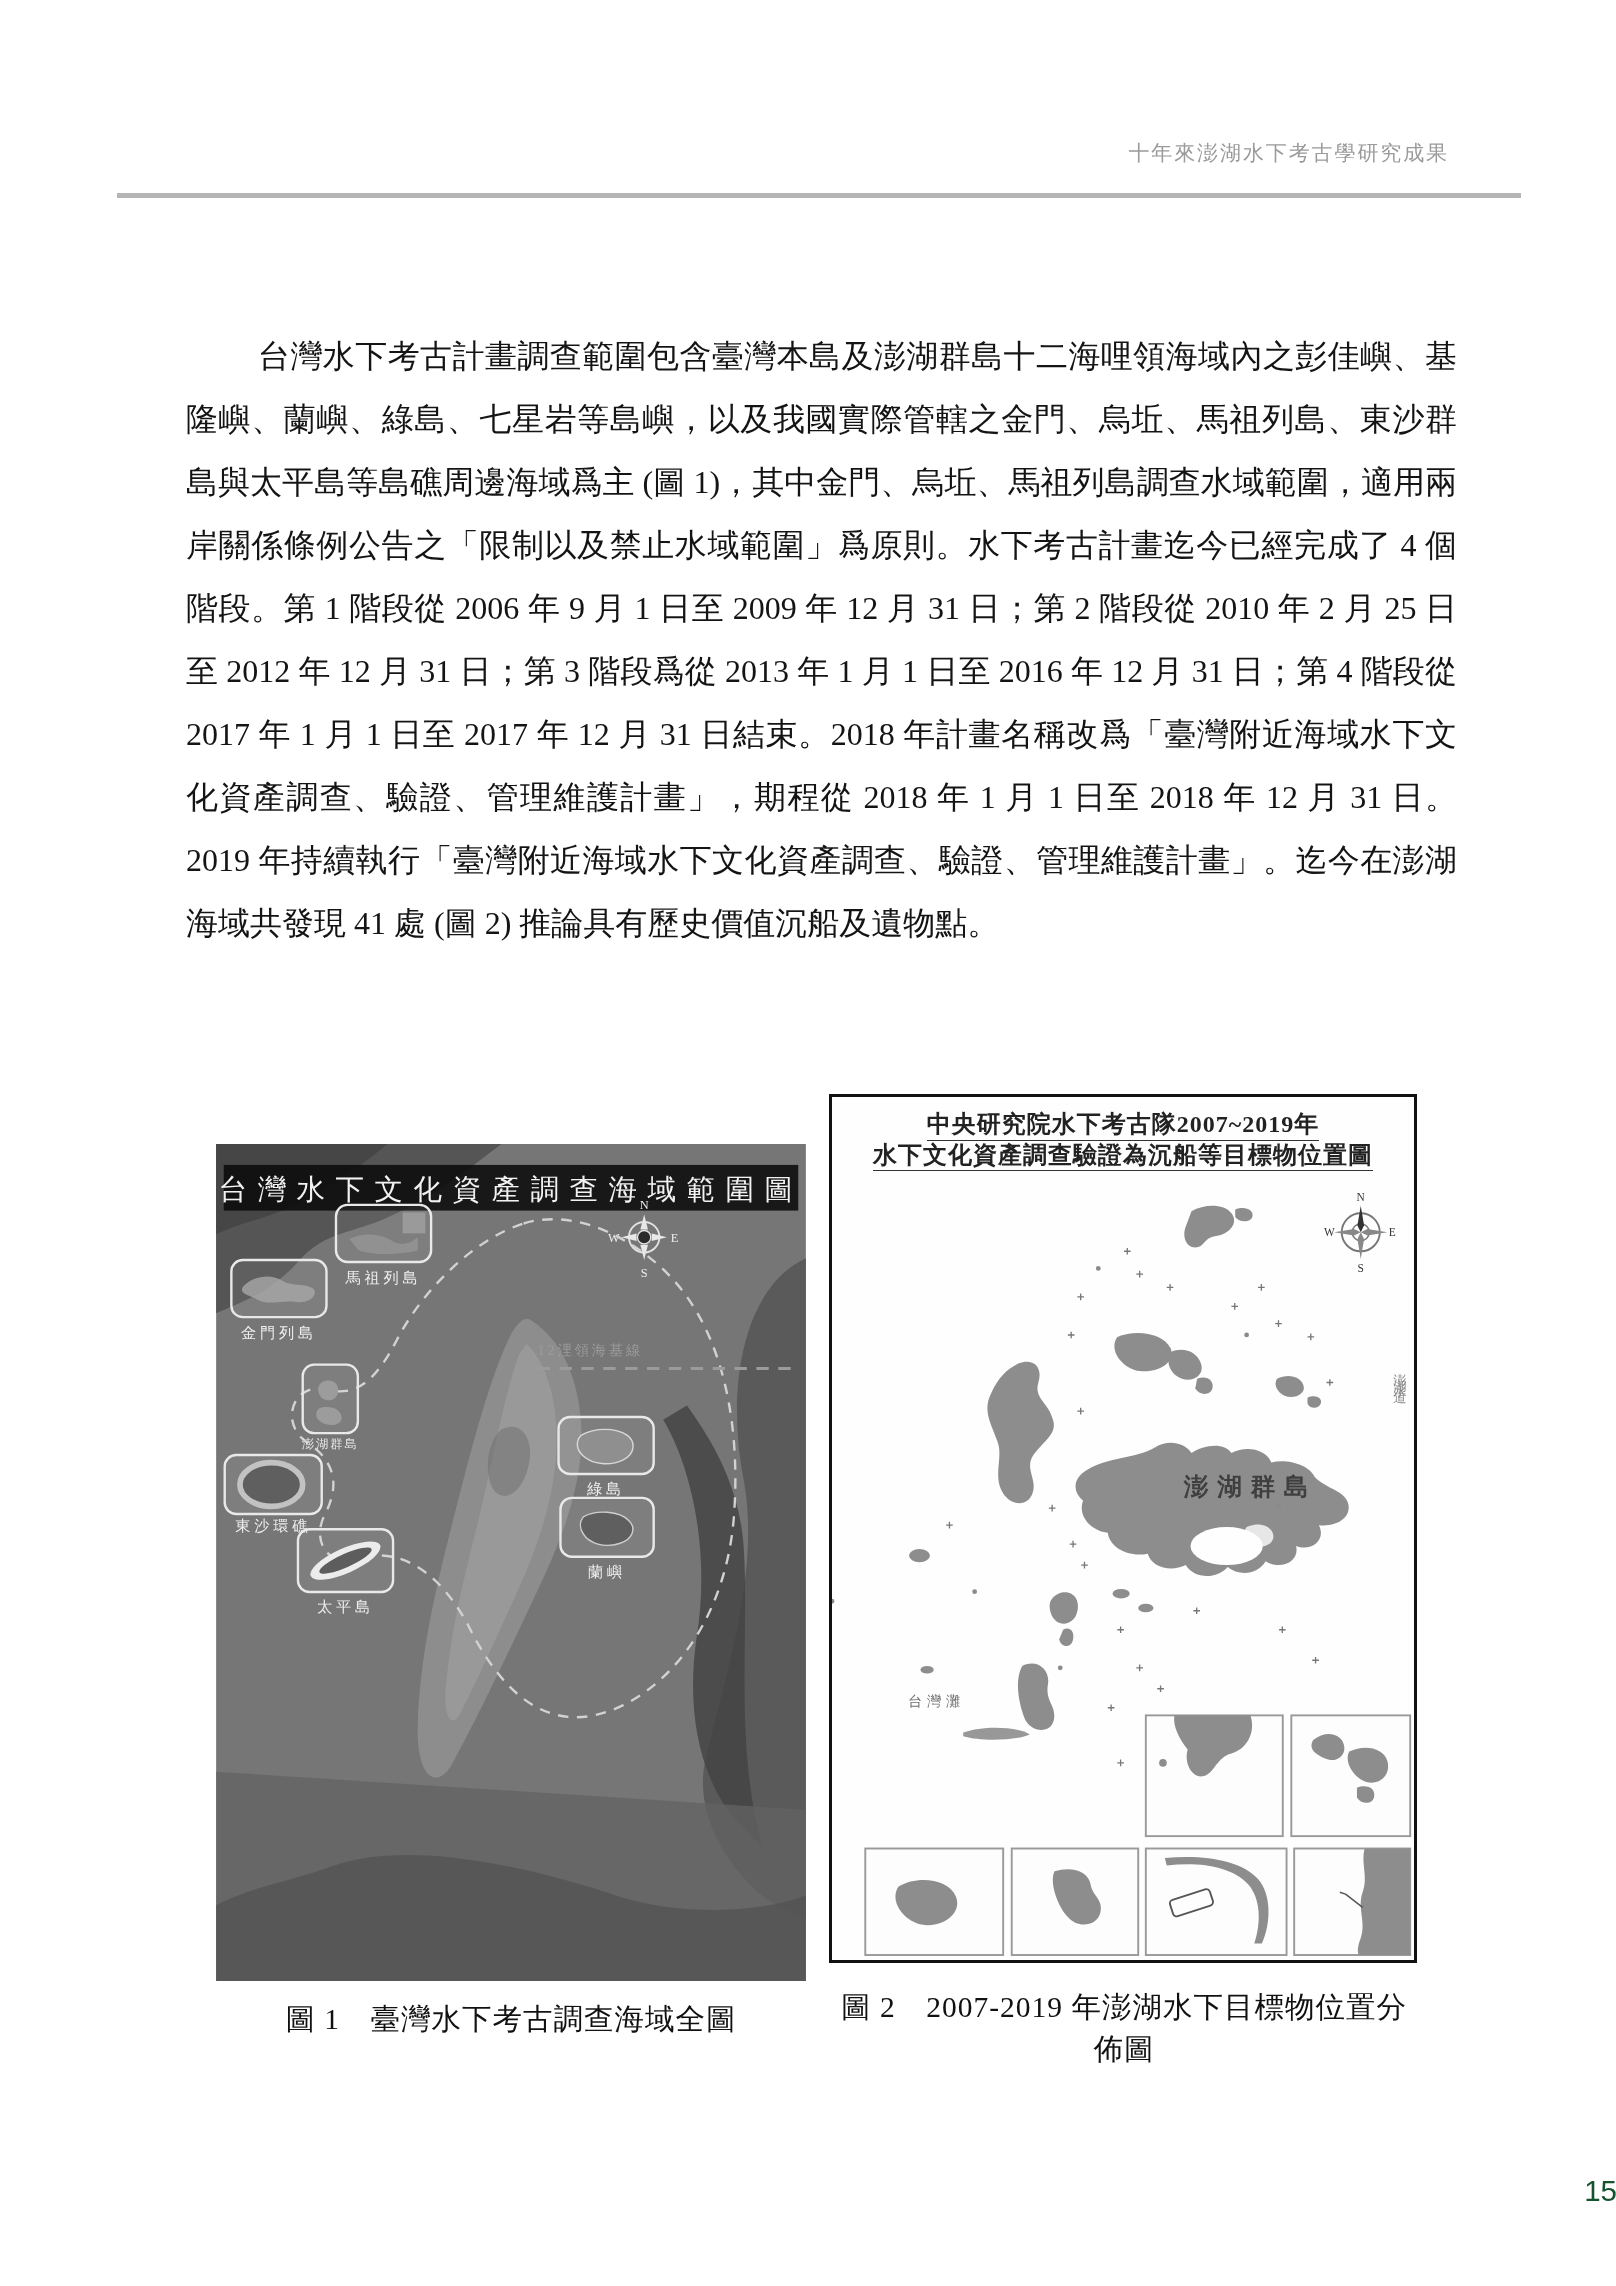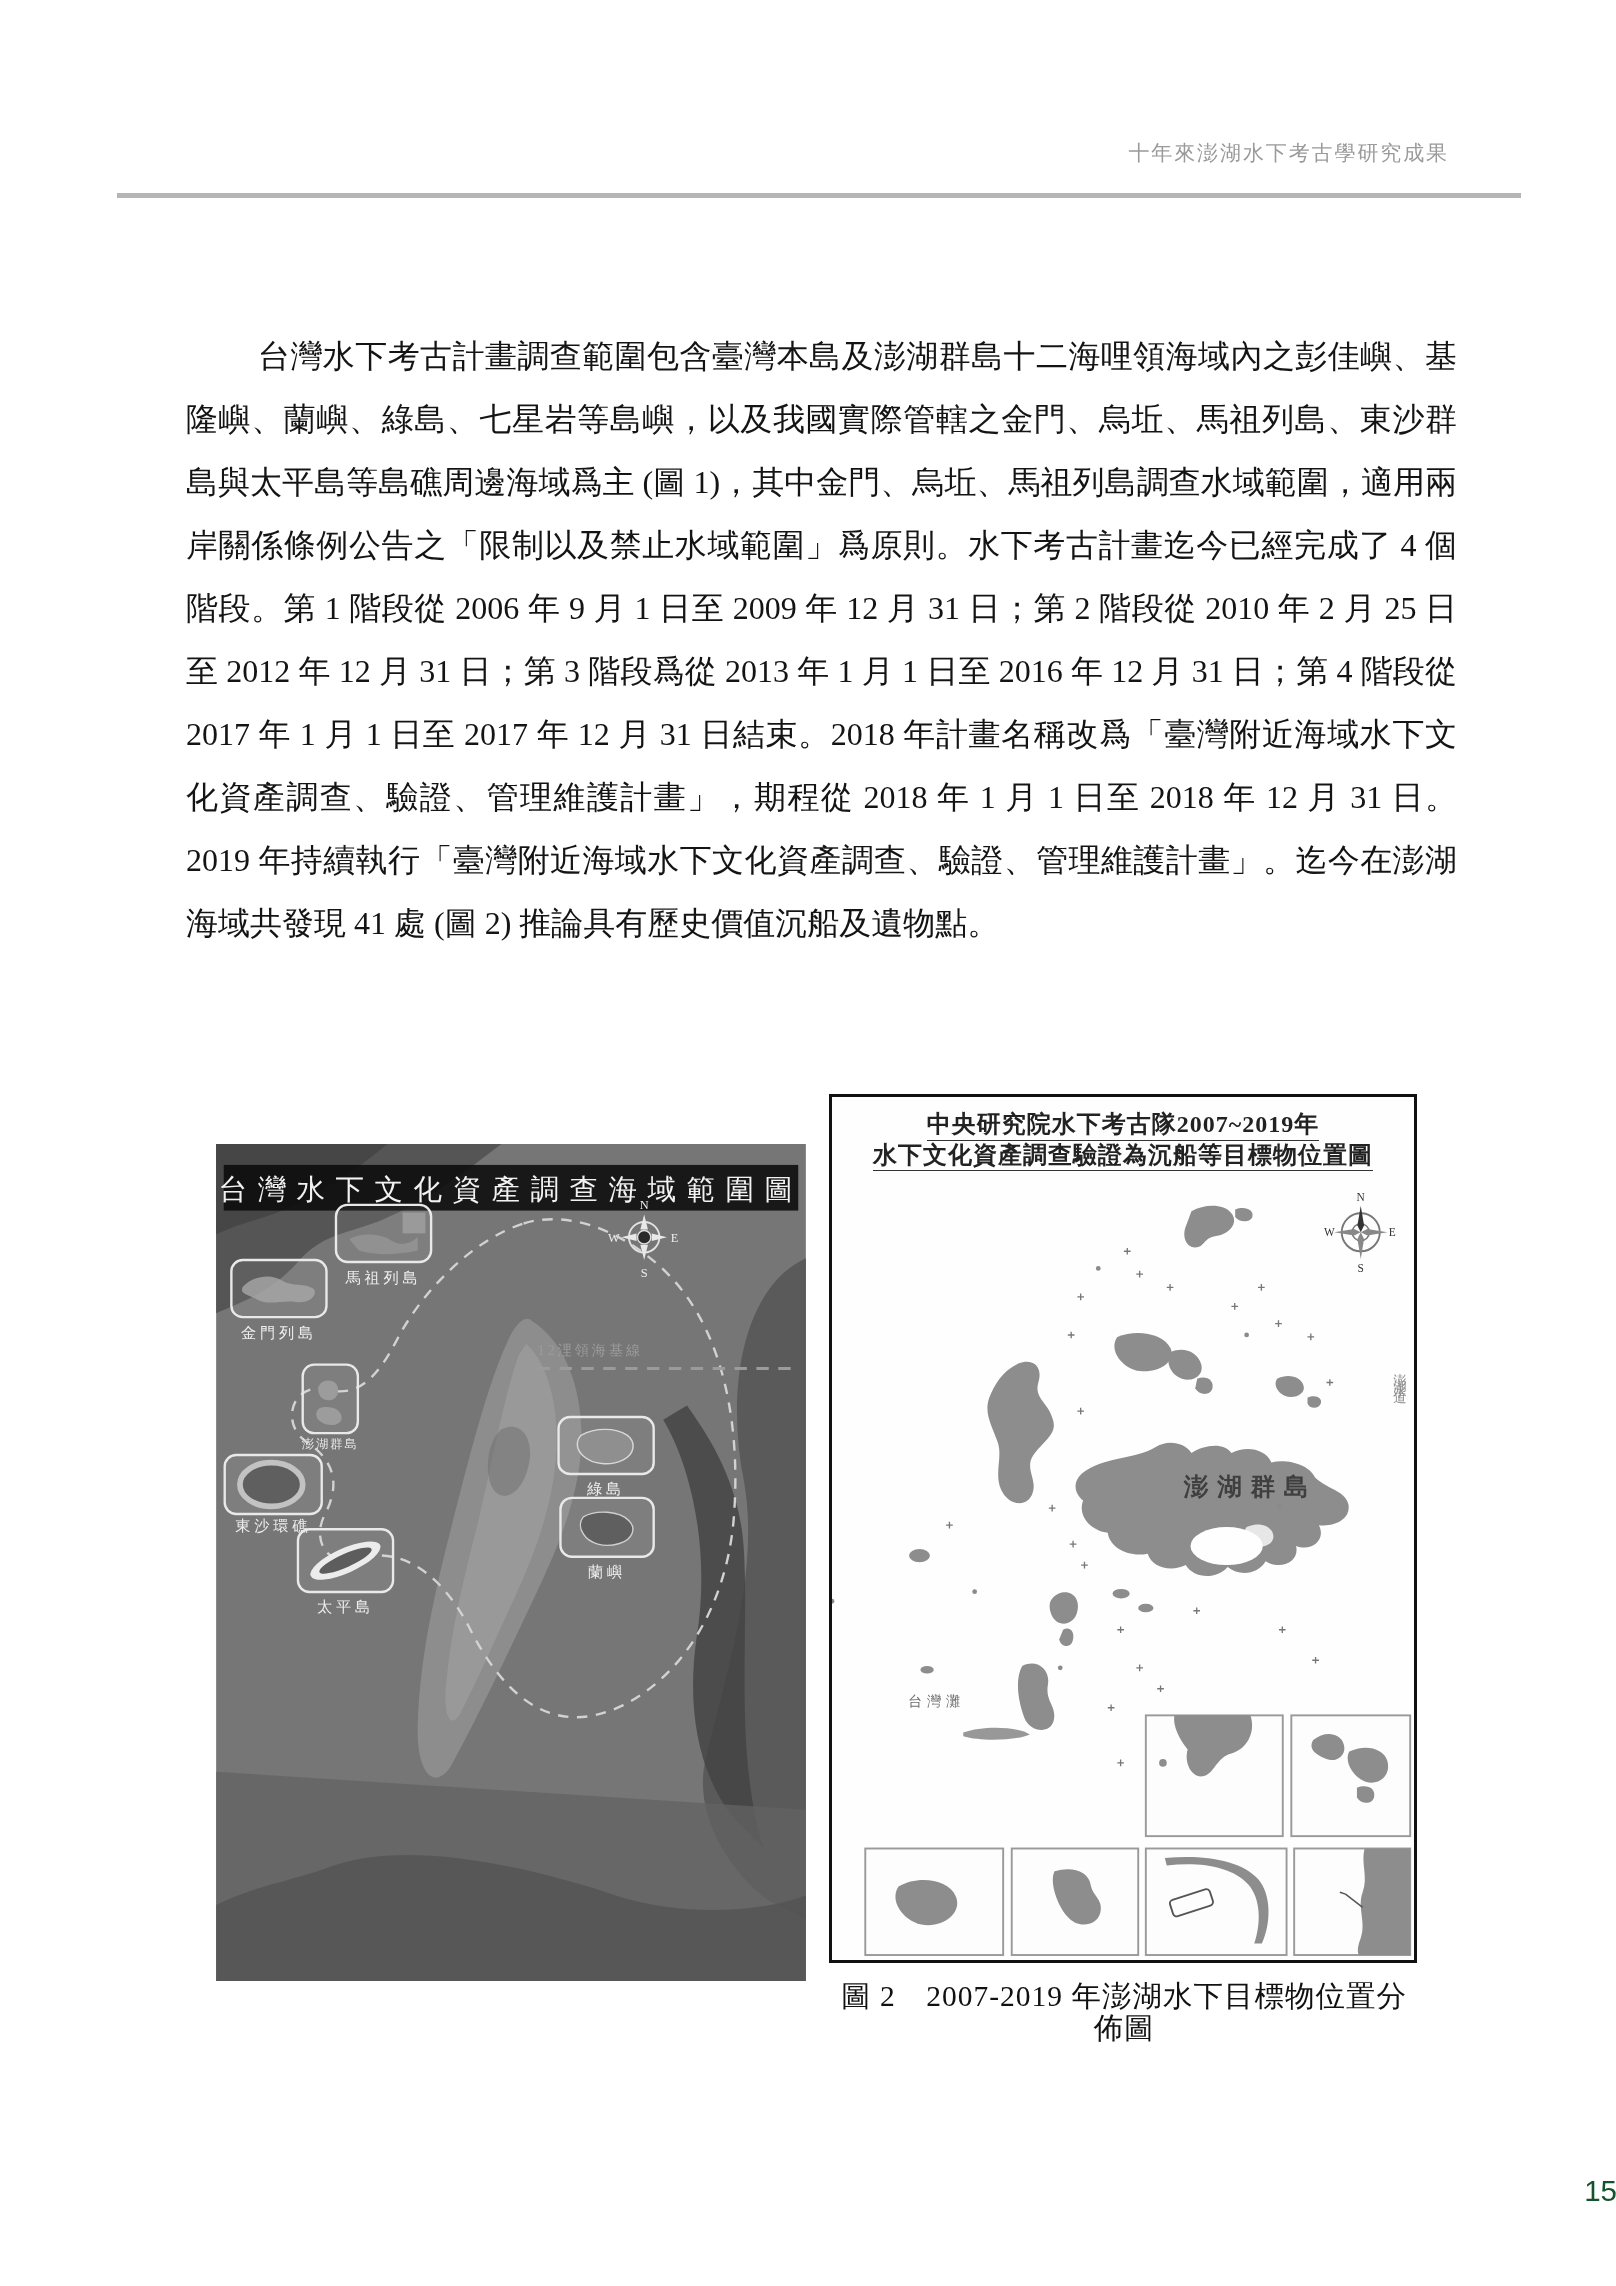--- a/index.html
+++ b/index.html
@@ -38,21 +38,21 @@
   }
   .fig2-title-line{
     display:inline-block;font-size:24px;font-weight:bold;color:#222;
     border-bottom:1.9px solid #333;line-height:29.5px;letter-spacing:1px;
   }
   .fig2-frame svg{position:absolute;top:0;left:0;}
   .penghu-channel-label{
     position:absolute;top:266px;right:5.7px;writing-mode:vertical-rl;
     font-size:13.3px;color:#8a8a8a;letter-spacing:5.7px;z-index:3;
   }
-  .fig2 .fig-caption{margin-top:17px;line-height:32px;}
+  .fig2 .fig-caption{margin-top:23px;line-height:42px;}
   .fig2 .fig-caption .sub{display:block;font-size:28.5px;}
   
   .page-num{
     position:absolute;top:2174px;left:0;width:100%;text-align:right;
     font-size:29.5px;color:#14532d;font-family:"Liberation Sans","DejaVu Sans",sans-serif;
   }
   .map-label{letter-spacing:4px;}
 </style>
 </head>
 <body>
@@ -138,20 +138,21 @@
       <path d="M384,306 C398,298 420,298 432,306 C442,313 440,326 428,332 C414,339 396,337 386,328 C378,321 378,312 384,306 Z" fill="#8f8f8f" stroke="#d8d8d8" stroke-width="1.5"></path>
       <text x="410" y="368" text-anchor="middle" font-size="16" fill="#eeeeee" class="map-label">綠島</text>
     </g>
 
     <g>
       <rect x="362" y="372" width="98" height="62" rx="12" fill="#ffffff" fill-opacity="0.06" stroke="#e9e9e9" stroke-width="2.5"></rect>
       <path d="M386,392 C400,384 424,386 434,396 C442,404 438,416 424,420 C408,425 392,420 386,410 C382,404 382,397 386,392 Z" fill="#5f5f5f" stroke="#cfcfcf" stroke-width="1.5"></path>
       <text x="411" y="455" text-anchor="middle" font-size="16" fill="#eeeeee" class="map-label">蘭嶼</text>
     </g>
   </svg>
+  <div class="fig-caption">圖 1　臺灣水下考古調查海域全圖</div>
 </div>
 
 <div class="fig2">
   <div class="fig2-frame">
     <div class="fig2-titles">
       <span class="fig2-title-line">中央研究院水下考古隊2007~2019年</span><br>
       <span class="fig2-title-line">水下文化資產調查驗證為沉船等目標物位置圖</span>
     </div>
     <div class="penghu-channel-label">澎湖水道</div>
     <svg width="582" height="863" viewBox="0 0 612 907">

